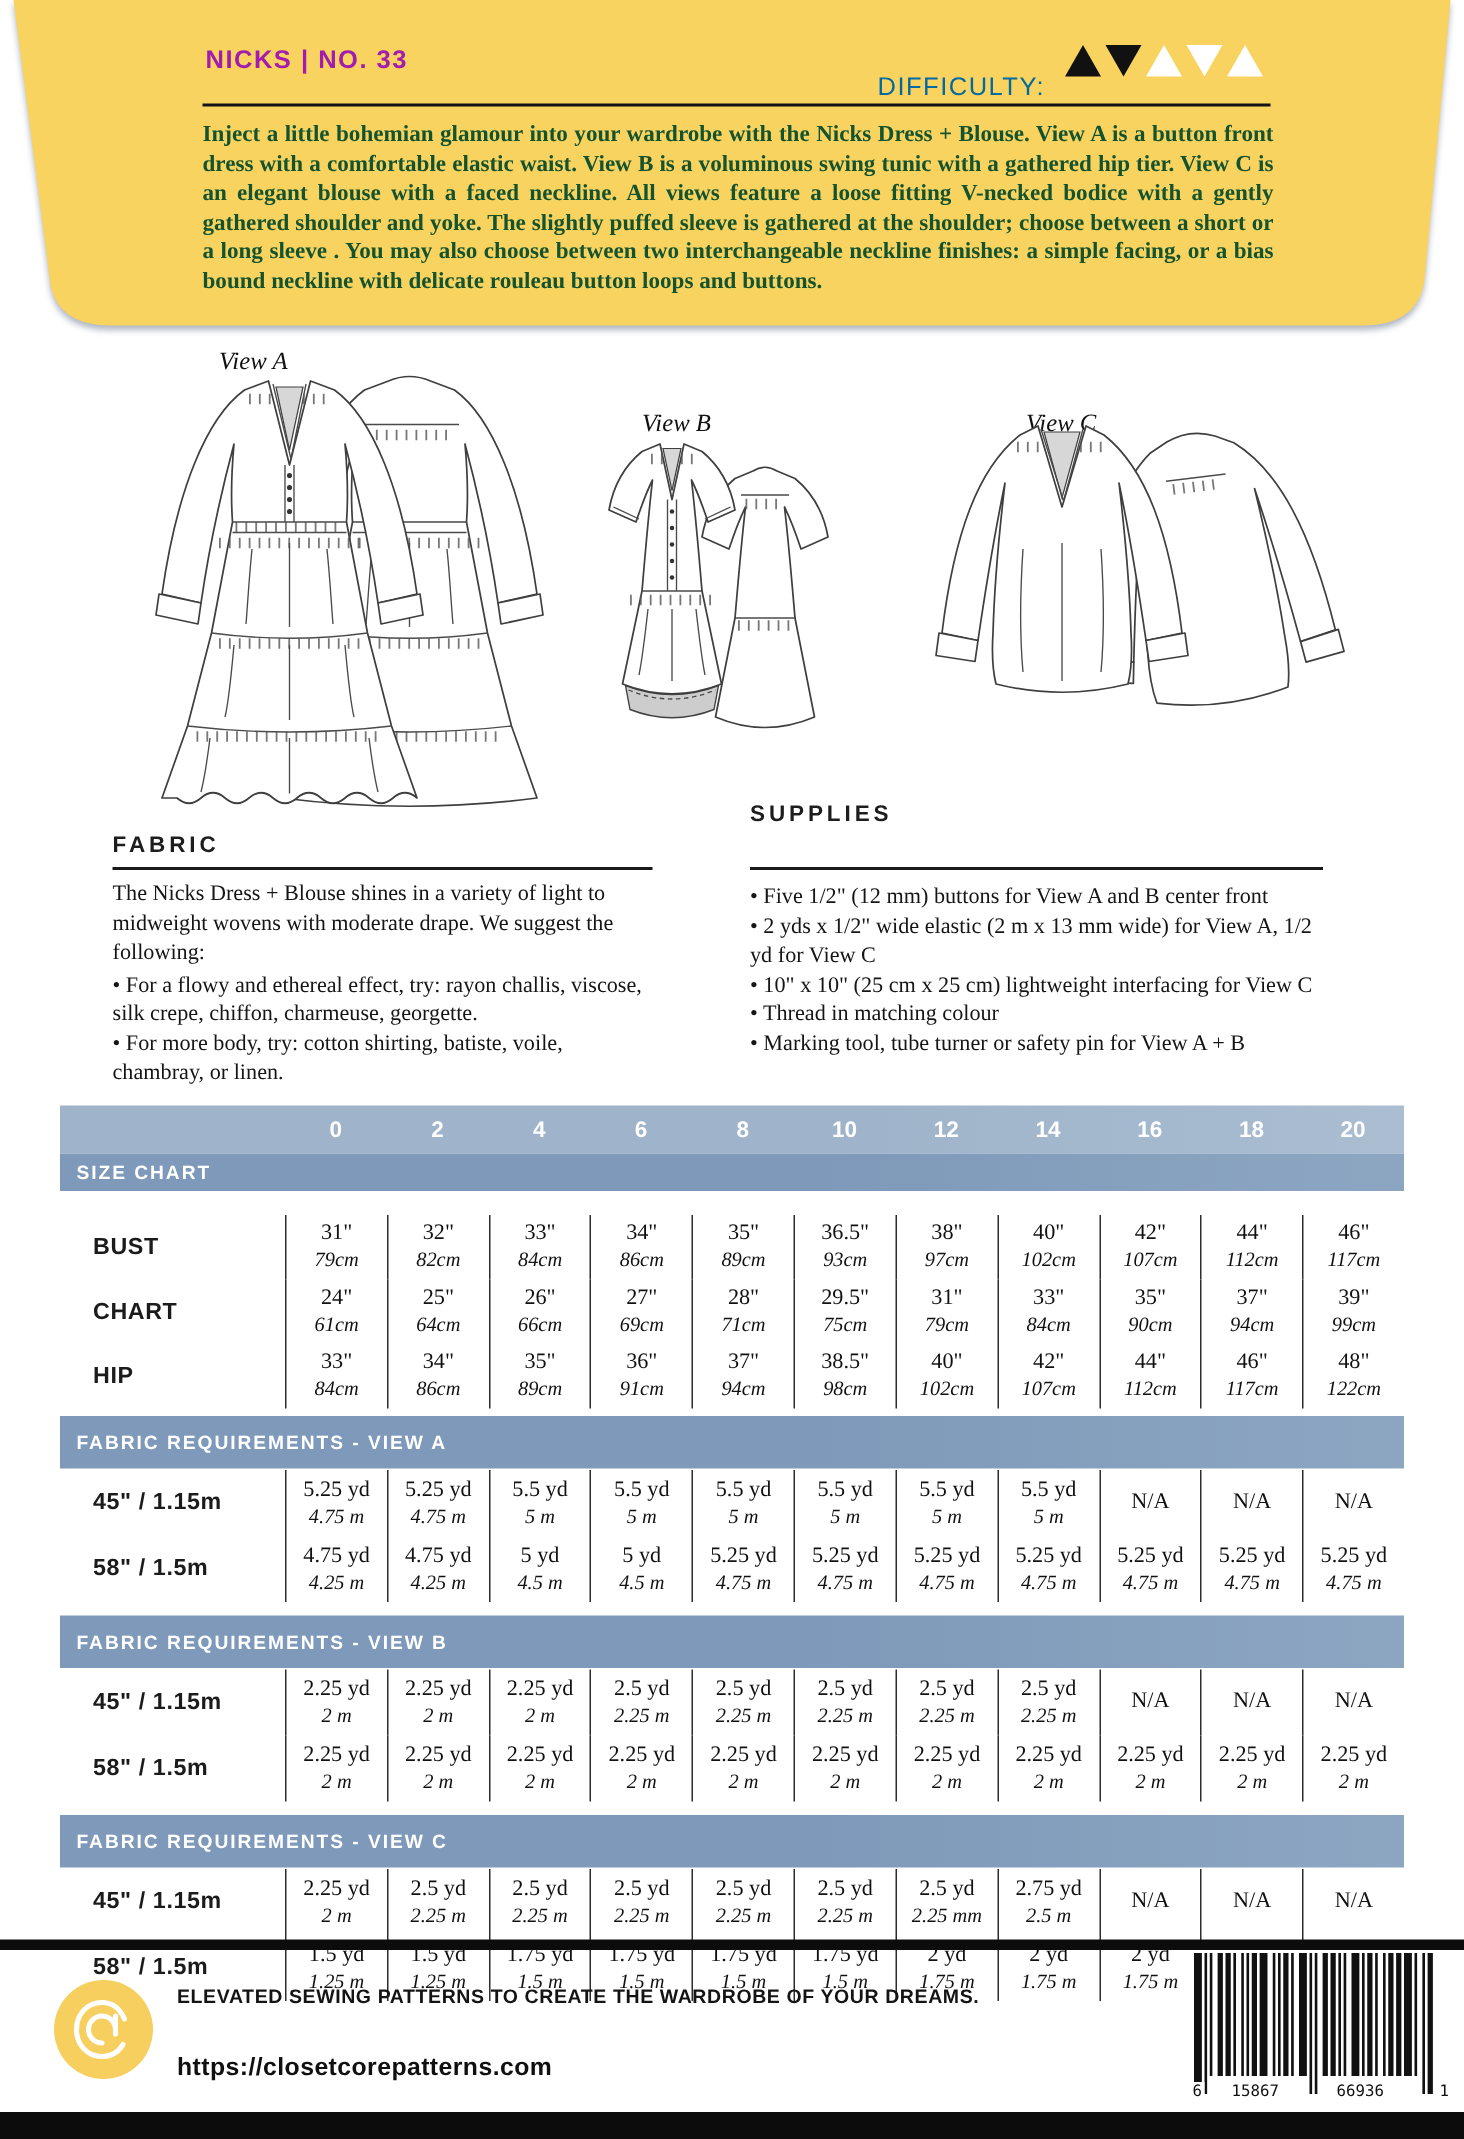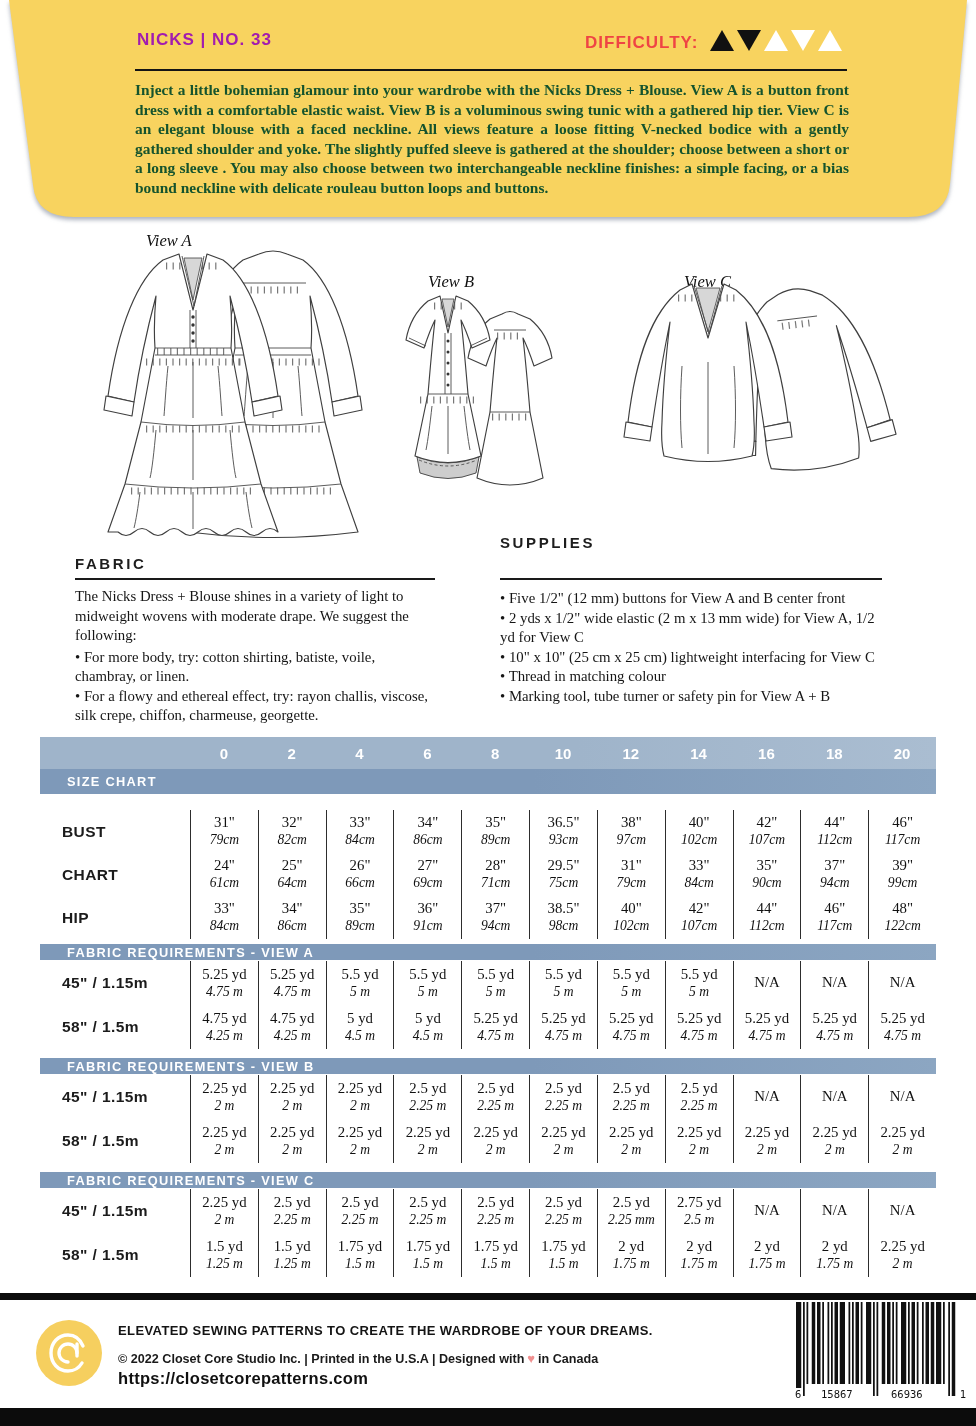--- a/index.html
+++ b/index.html
@@ -2,21 +2,21 @@
 <html><head>
 <meta charset="utf-8">
 <style>
   html,body{margin:0;padding:0;background:#e8e8e8;}
   #page{position:relative;width:976px;height:1426px;background:#fff;margin:0 auto;overflow:hidden;
         font-family:"Liberation Sans",sans-serif;color:#161616;}
 
   
   #yellow-shape{position:absolute;top:0;left:0;filter:drop-shadow(0 3px 2px rgba(110,120,140,.55));}
   .brand{position:absolute;left:137px;top:30px;font-size:17px;font-weight:bold;letter-spacing:1px;color:#a21caf;}
-  .difficulty-label{position:absolute;left:585px;top:33px;font-size:17px;font-weight:bold;letter-spacing:1px;color:#ef4444;}
+  .difficulty-label{position:absolute;left:585px;top:48px;font-size:17px;font-weight:normal;letter-spacing:1px;color:#0369a1;}
   .difficulty-icons{position:absolute;left:710px;top:30px;display:flex;align-items:flex-start;}
   .tri{width:0;height:0;display:inline-block;margin-right:3px;}
   .tri.up{border-left:12px solid transparent;border-right:12px solid transparent;border-bottom:21px solid #111;}
   .tri.down{border-left:12px solid transparent;border-right:12px solid transparent;border-top:21px solid #111;}
   .tri.white.up{border-bottom-color:#fff;}
   .tri.white.down{border-top-color:#fff;}
   .header-rule{position:absolute;left:135px;top:69px;width:712px;height:2px;background:#141414;}
   .intro{position:absolute;left:135px;top:80px;width:714px;font-family:"Liberation Serif",serif;
          font-size:15.4px;line-height:1.27;text-align:justify;color:#14532d;font-weight:bold;}
 
@@ -42,31 +42,31 @@
   ul.plain{list-style:none;margin:2px 0 0 0;padding:0;}
   ul.plain li::before{content:"•  ";}
   ul.plain li{margin:0;}
 
   
   #tables{position:absolute;left:40px;top:737px;width:896px;}
   .tbl{display:grid;grid-template-columns:150px repeat(11,1fr);}
   .size-header{background:linear-gradient(90deg,#9FB4CA 0%,#9FB4CA 60%,#AABDD1 100%);height:32px;}
   .hcell{display:flex;align-items:center;justify-content:center;color:#fff;font-weight:600;font-size:15px;}
   .secbar{background:linear-gradient(90deg,#7E99B9 0%,#7E99B9 55%,#8CA6C2 100%);color:#fff;
-          font-size:12.8px;font-weight:600;letter-spacing:1.3px;display:flex;align-items:center;padding-left:27px;}
+          font-size:12.8px;font-weight:600;letter-spacing:1.3px;display:flex;align-items:center;padding-left:11px;}
   #size-chart-bar{height:25px;}
   .mrow{height:43px;}
   .qrow{height:44px;}
   .rlabel,.rlabel2{display:flex;align-items:center;padding-left:22px;font-weight:bold;font-size:15.5px;letter-spacing:.4px;color:#1b1b1b;}
   .cell{border-left:1px solid #2d2d2d;display:flex;flex-direction:column;align-items:center;justify-content:center;}
   .vin{font-family:"Liberation Serif",serif;font-size:14.8px;color:#111;line-height:1.2;}
   .vcm{font-family:"Liberation Serif",serif;font-style:italic;font-size:13.6px;color:#111;line-height:1.2;}
   #measurement-rows{margin-top:16px;}
   .req-wrap{margin-bottom:5px;}
-  .req-bar-gap{margin-top:5px;height:16px;}
+  .req-bar-gap{margin-top:5px;height:35px;}
   .rows-pad{padding:1px 0 4px 0;}
 
   
   #footer-rule{position:absolute;left:0;top:1293px;width:976px;height:7px;background:#0c0c0c;}
   #bottom-bar{position:absolute;left:0;top:1408px;width:976px;height:18px;background:#0c0c0c;}
   #logo{position:absolute;left:36px;top:1320px;}
   .tagline{position:absolute;left:118px;top:1323px;font-size:13px;font-weight:bold;letter-spacing:.4px;color:#141414;}
   .legal{position:absolute;left:118px;top:1351px;font-size:12.6px;font-weight:600;color:#1a1a1a;}
   .legal .heart{color:#f09090;font-size:13px;padding:0 3px;}
   .site-url{position:absolute;left:118px;top:1369px;font-size:16.5px;font-weight:bold;color:#101010;letter-spacing:.3px;}
@@ -175,22 +175,22 @@
       <path class="ticks" d="M630,72 L648,72 M672,72 L690,72"></path>
       <path class="detail" d="M634,140 C632,170 632,200 634,222 M660,136 L660,228 M686,140 C688,170 688,200 686,222"></path>
     </g>
   </svg>
 
   <div class="col-head" id="fabric-head">FABRIC</div>
   <div class="head-rule" id="fabric-rule"></div>
   <div class="body-copy" id="fabric-copy">
     <span>The Nicks Dress + Blouse shines in a variety of light to midweight wovens with moderate drape. We suggest the following:</span>
     <ul class="plain">
+        <li>For a flowy and ethereal effect, try: rayon challis, viscose, silk crepe, chiffon, charmeuse, georgette.</li>
         <li>For more body, try: cotton shirting, batiste, voile, chambray, or linen.</li>
-        <li>For a flowy and ethereal effect, try: rayon challis, viscose, silk crepe, chiffon, charmeuse, georgette.</li>
       </ul>
   </div>
 
   <div class="col-head" id="supplies-head">SUPPLIES</div>
   <div class="head-rule" id="supplies-rule"></div>
   <div class="body-copy" id="supplies-copy">
     <ul class="plain">
         <li>Five 1/2" (12 mm) buttons for View A and B center front</li>
         <li>2 yds x 1/2" wide elastic (2 m x 13 mm wide) for View A, 1/2 yd  for View C</li>
         <li>10" x 10" (25 cm x 25 cm) lightweight interfacing for View C</li>
@@ -649,23 +649,20 @@
   <svg id="logo" width="66" height="66" viewBox="0 0 66 66">
     <circle cx="33" cy="33" r="33" fill="#F6CF5F"></circle>
     <g fill="none" stroke="#fff" stroke-width="3.4" stroke-linecap="round">
       <path d="M47,26 C44,19 39,15 32,15 C22,15 15,23 15,33 C15,43 22,51 32,51 C38,51 43,48 46,43"></path>
       <path d="M41,33 a9,9 0 1 0 -9,9"></path>
       <path d="M41,24 L41,36"></path>
     </g>
   </svg>
 
   <div class="tagline">ELEVATED SEWING PATTERNS TO CREATE THE WARDROBE OF YOUR DREAMS.</div>
-  <div class="legal">
-    <span>© 2022 Closet Core Studio Inc. | Printed in the U.S.A | Designed with</span><span class="heart">♥</span><span>in Canada</span>
-  </div>
   <div class="site-url">https://closetcorepatterns.com</div>
 
   <div id="barcode">
     <svg width="175" height="104" viewBox="0 0 175 104">
         <rect x="3" y="2" width="5.25" height="94" fill="#111"></rect>
         <rect x="10" y="2" width="1.75" height="94" fill="#111"></rect>
         <rect x="13.5" y="2" width="1.75" height="82" fill="#111"></rect>
         <rect x="18.75" y="2" width="3.5" height="82" fill="#111"></rect>
         <rect x="24" y="2" width="3.5" height="82" fill="#111"></rect>
         <rect x="29.25" y="2" width="1.75" height="82" fill="#111"></rect>

